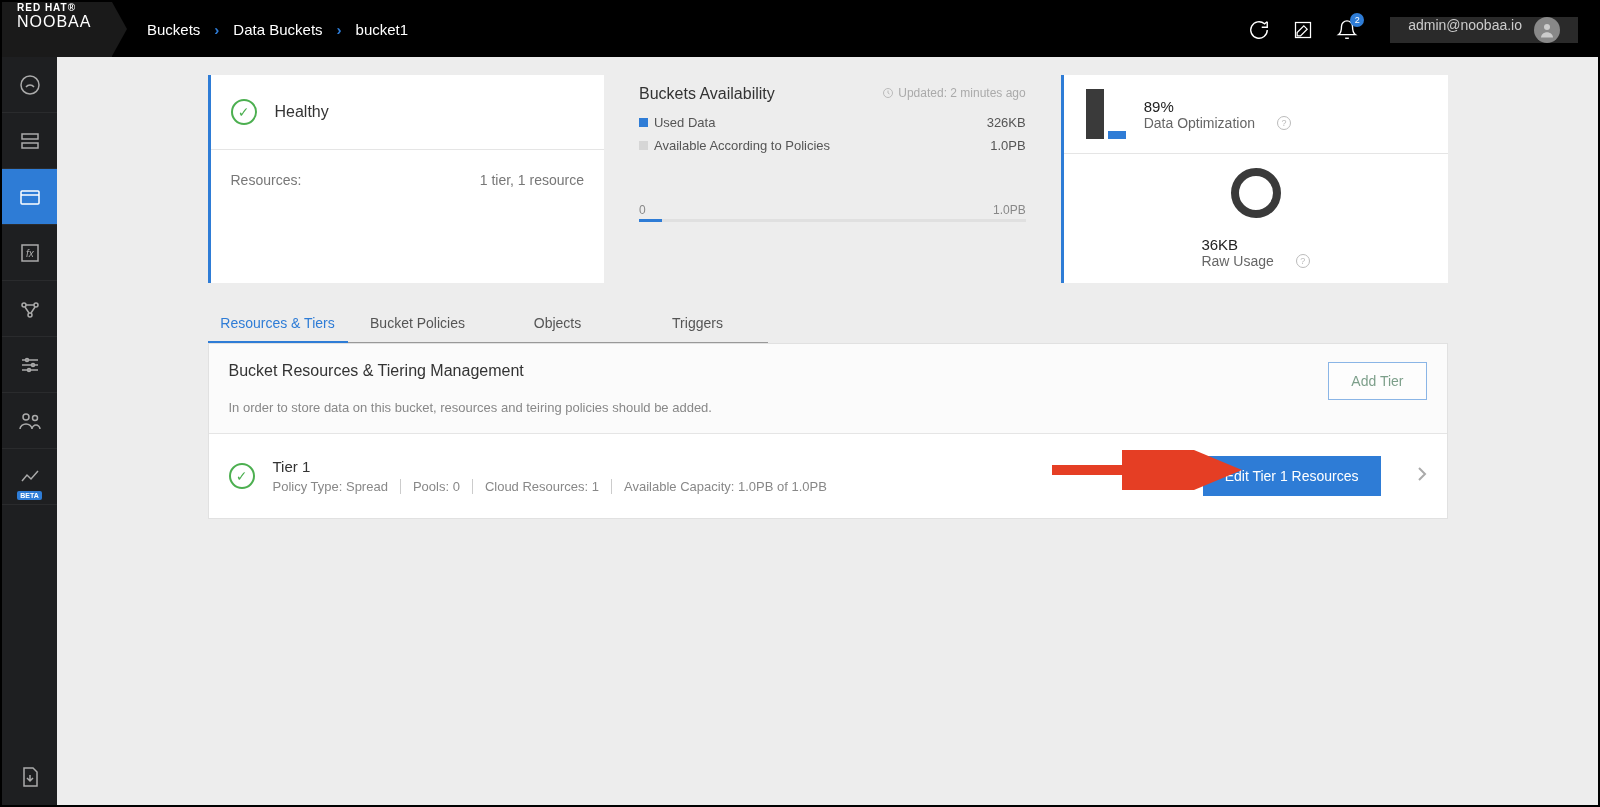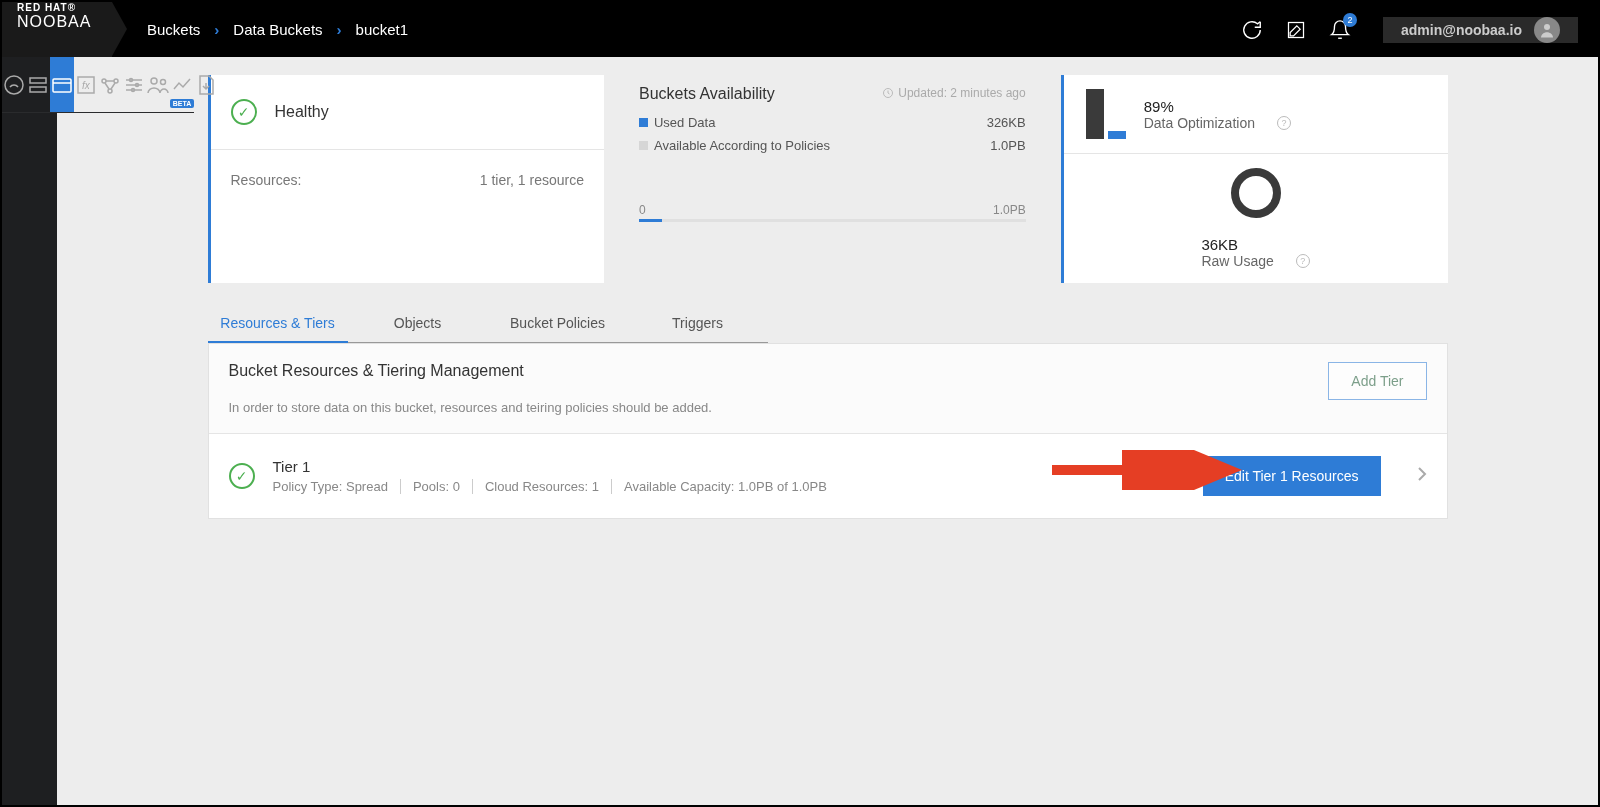--- a/index.html
+++ b/index.html
@@ -11,27 +11,27 @@
     .brand::after { content: ""; position: absolute; right: -15px; top: 0; border-top: 27.5px solid transparent; border-bottom: 27.5px solid transparent; border-left: 15px solid #1a1a1a; }
     .brand-top { font-size: 10px; letter-spacing: 1px; color: #fff; font-weight: 600; }
     .brand-bottom { font-size: 16px; letter-spacing: 1px; color: #fff; font-weight: 300; }
     .breadcrumb { margin-left: 35px; display: flex; align-items: center; gap: 14px; font-size: 15px; color: #fff; }
     .breadcrumb a { color: #fff; cursor: pointer; }
     .breadcrumb .sep { color: #2e7cd6; font-weight: bold; }
     .topbar-right { margin-left: auto; display: flex; align-items: center; gap: 22px; padding-right: 20px; }
     .top-icon { width: 22px; height: 22px; display: flex; align-items: center; justify-content: center; cursor: pointer; position: relative; color: #fff; }
     .top-icon svg { stroke: #fff; fill: none; stroke-width: 1.5; }
     .badge { position: absolute; top: -6px; right: -6px; background: #2e7cd6; color: #fff; font-size: 9px; border-radius: 50%; width: 14px; height: 14px; display: flex; align-items: center; justify-content: center; }
-    .user-area { background: #2a2a2a; height: 100%; display: flex; align-items: center; padding: 0 18px; gap: 12px; margin-left: 10px; font-weight: bold; }
+    .user-area { background: #2a2a2a; height: 100%; display: flex; align-items: flex-start; padding: 0 18px; gap: 12px; margin-left: 10px; }
     .user-email { color: #ccc; font-size: 14px; }
     .avatar { width: 26px; height: 26px; border-radius: 50%; background: #888; display: flex; align-items: center; justify-content: center; }
     
     
     .layout { display: flex; height: calc(100% - 55px); }
-    .sidebar { background: #1e1f21; width: 55px; display: flex; flex-direction: row; }
+    .sidebar { background: #1e1f21; width: 55px; display: flex; flex-direction: column; }
     .side-item { height: 56px; display: flex; align-items: center; justify-content: center; cursor: pointer; border-bottom: 1px solid #2a2b2d; position: relative; }
     .side-item.active { background: #2e7cd6; }
     .side-item svg { stroke: #aaa; fill: none; stroke-width: 1.5; width: 24px; height: 24px; }
     .side-item.active svg { stroke: #fff; }
     .beta-tag { position: absolute; bottom: 4px; background: #2e7cd6; color: #fff; font-size: 7px; padding: 1px 3px; border-radius: 2px; font-weight: bold; }
     .side-spacer { flex: 1; }
     
     
     .main { flex: 1; background: #ededed; overflow-y: auto; padding: 18px 0 0 0; }
     .content { max-width: 1270px; margin: 0 auto; padding: 0 15px; }
@@ -279,22 +279,22 @@
                   <span>Raw Usage</span> 
                   <span class="hint-circle">?</span>
                 </div>
             </div>
           </div>
         </div>
       </div>
 
       <div class="tabs">
         <div class="tab active">Resources &amp; Tiers</div>
+        <div class="tab">Bucket Policies</div>
         <div class="tab">Objects</div>
-        <div class="tab">Bucket Policies</div>
         <div class="tab">Triggers</div>
       </div>
 
       <div class="panel">
         <div class="panel-head">
           <div>
             <div class="panel-title">Bucket Resources &amp; Tiering Management</div>
             <div class="panel-subtitle">In order to store data on this bucket, resources and teiring policies should be added.</div>
           </div>
           <button class="btn-outline">Add Tier</button>

